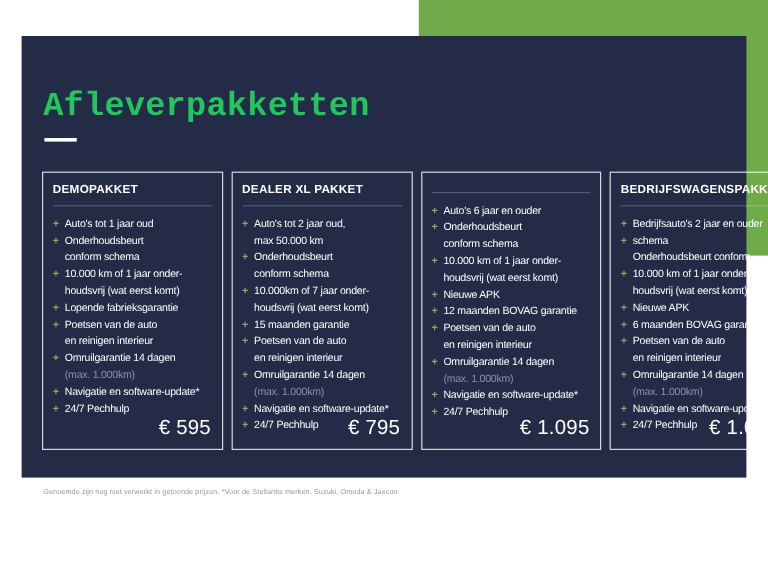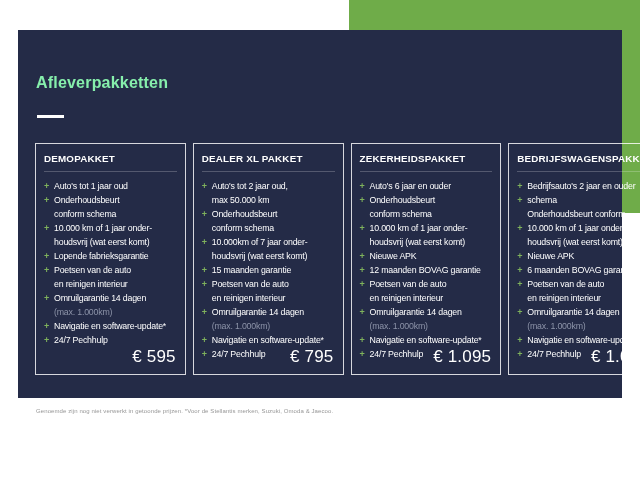--- a/index.html
+++ b/index.html
@@ -18,21 +18,21 @@
   .green-block{
     position:absolute;left:349px;top:0;width:291px;height:213px;
     background:var(--green);
   }
   .panel{
     position:absolute;left:18px;top:30px;width:604px;height:368px;
     background:var(--navy);
   }
   .title{
     position:absolute;left:18px;top:44px;
-    color:#86efac;font-size:16px;font-weight:700;letter-spacing:0.2px;
+    color:#22c55e;font-size:28px;font-weight:700;letter-spacing:0.2px;font-family:Liberation Mono, monospace;
   }
   .title-underline{
     position:absolute;left:19px;top:85px;width:27px;height:3px;background:#ffffff;
   }
   .cards{
     position:absolute;left:17px;top:113px;width:624px;height:232px;
     display:flex;gap:7px;border-radius:13px;
   }
   .card{
     flex:1 1 0;position:relative;height:232px;
@@ -206,21 +206,20 @@
     <span class="plus">+</span>
     <span class="feature-lines">
                 <div class="line">24/7 Pechhulp</div>
               </span>
   </li>
 </ul>
     <div class="price">€ 795</div>
   </section>
 
   <section class="card">
-    <h2 class="card-title">ZEKERHEIDSPAKKET</h2>
     <div class="card-divider"></div>
     <ul class="features">
   <li class="feature">
     <span class="plus">+</span>
     <span class="feature-lines">
                 <div class="line">Auto's 6 jaar en ouder</div>
               </span>
   </li>
 
   <li class="feature">

